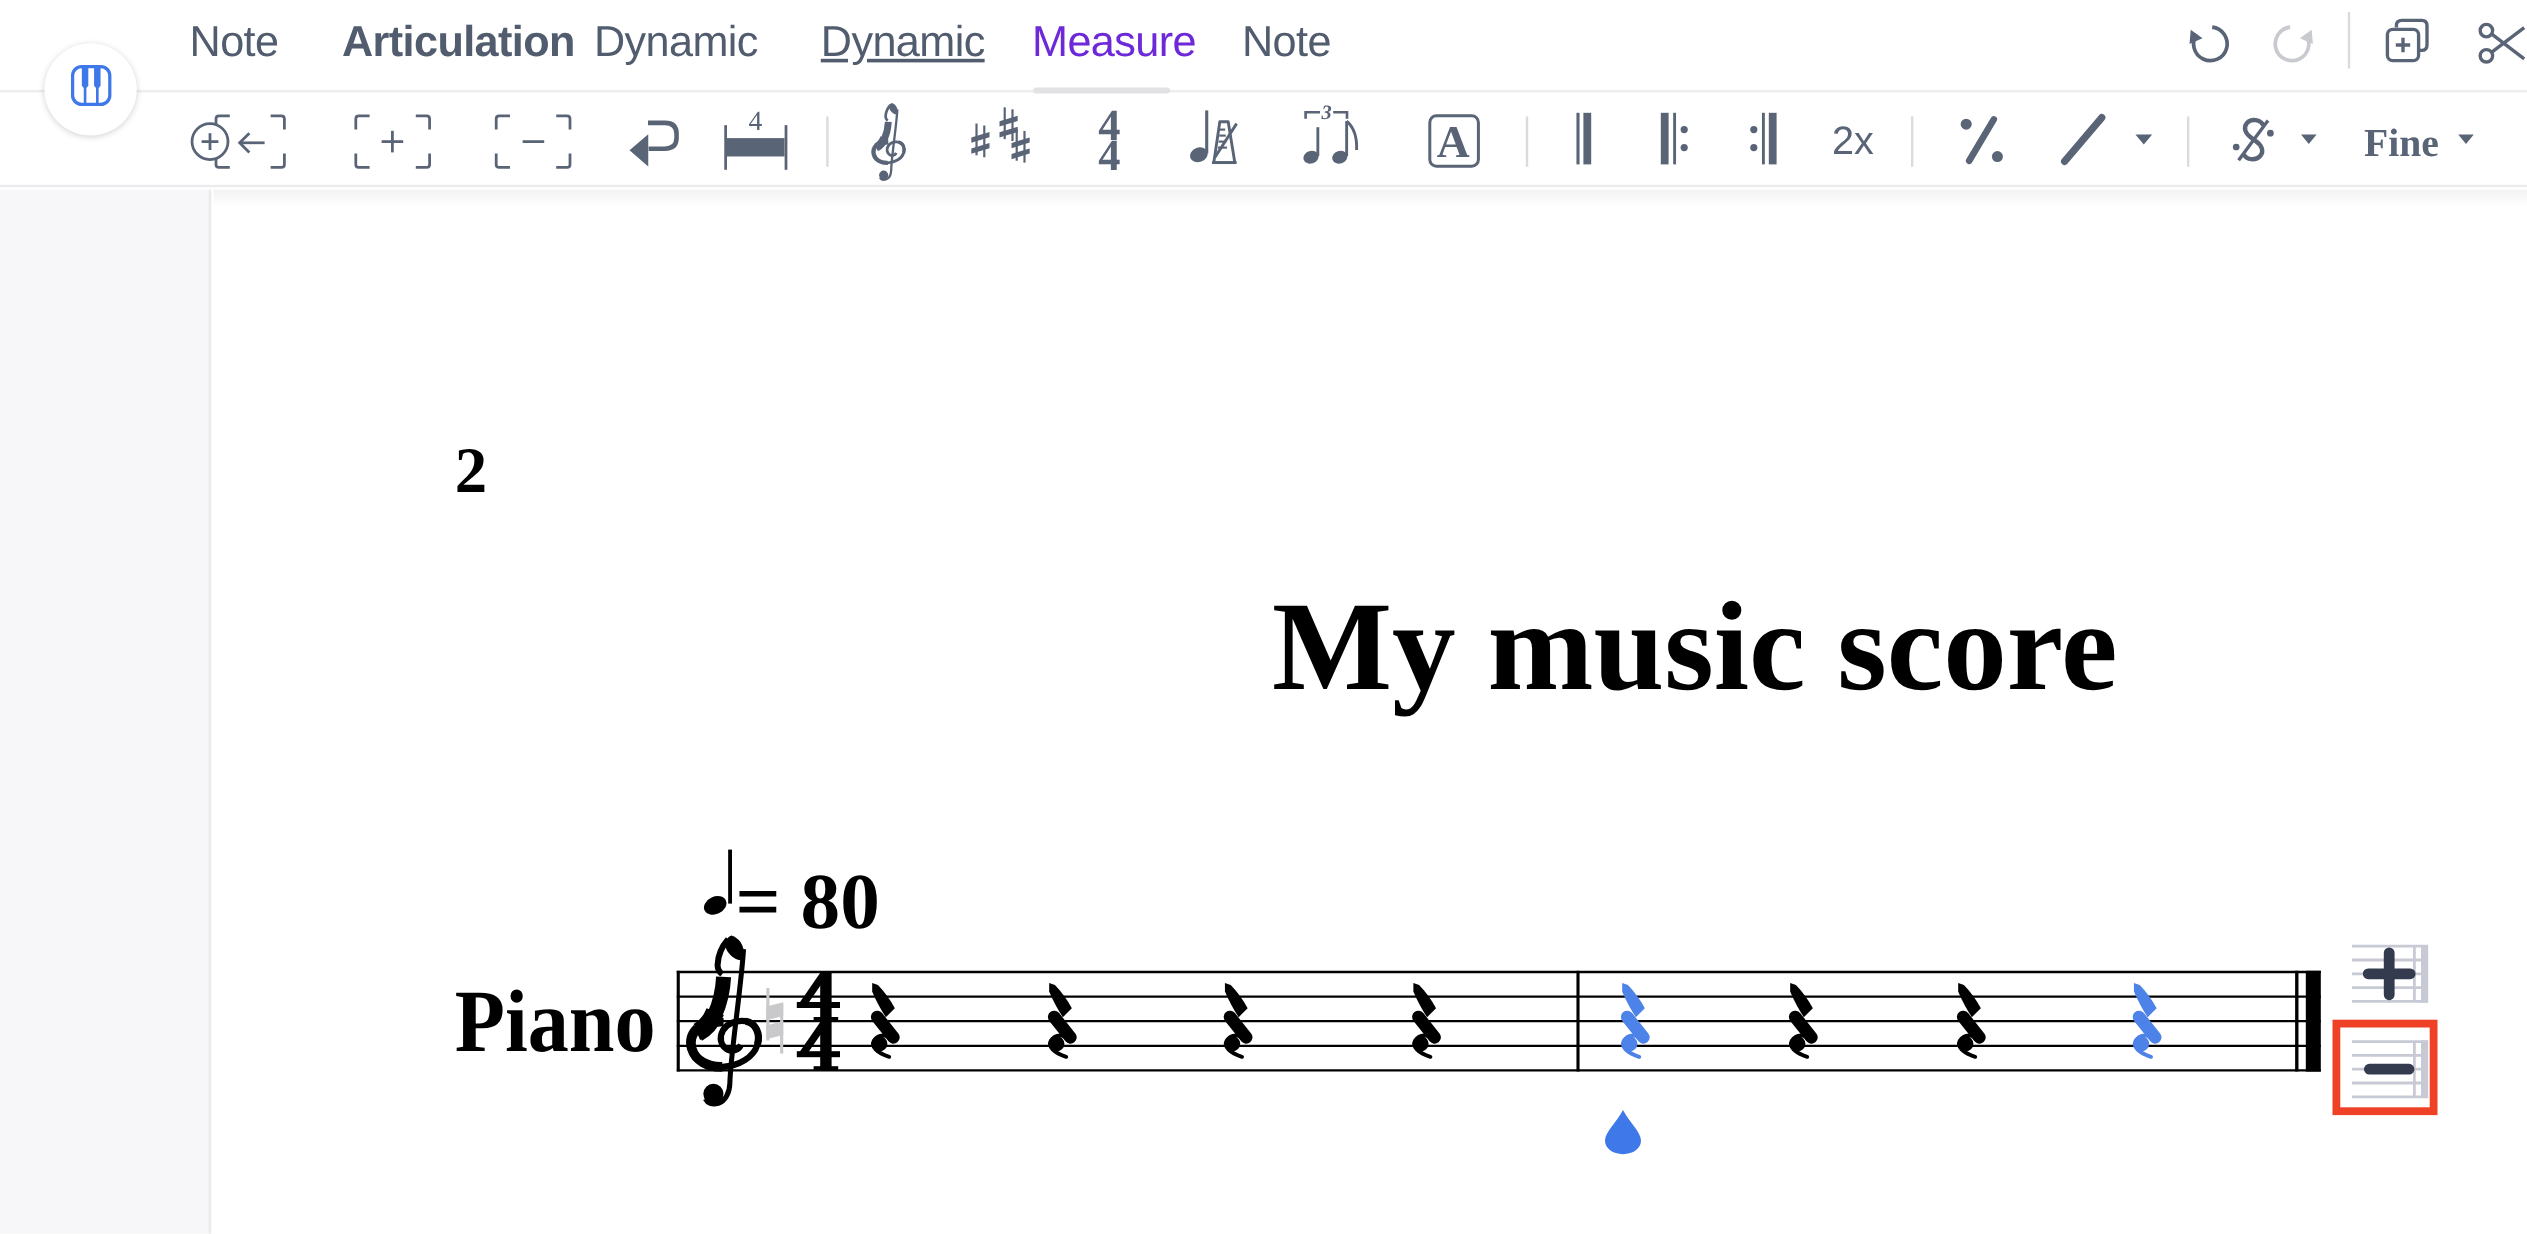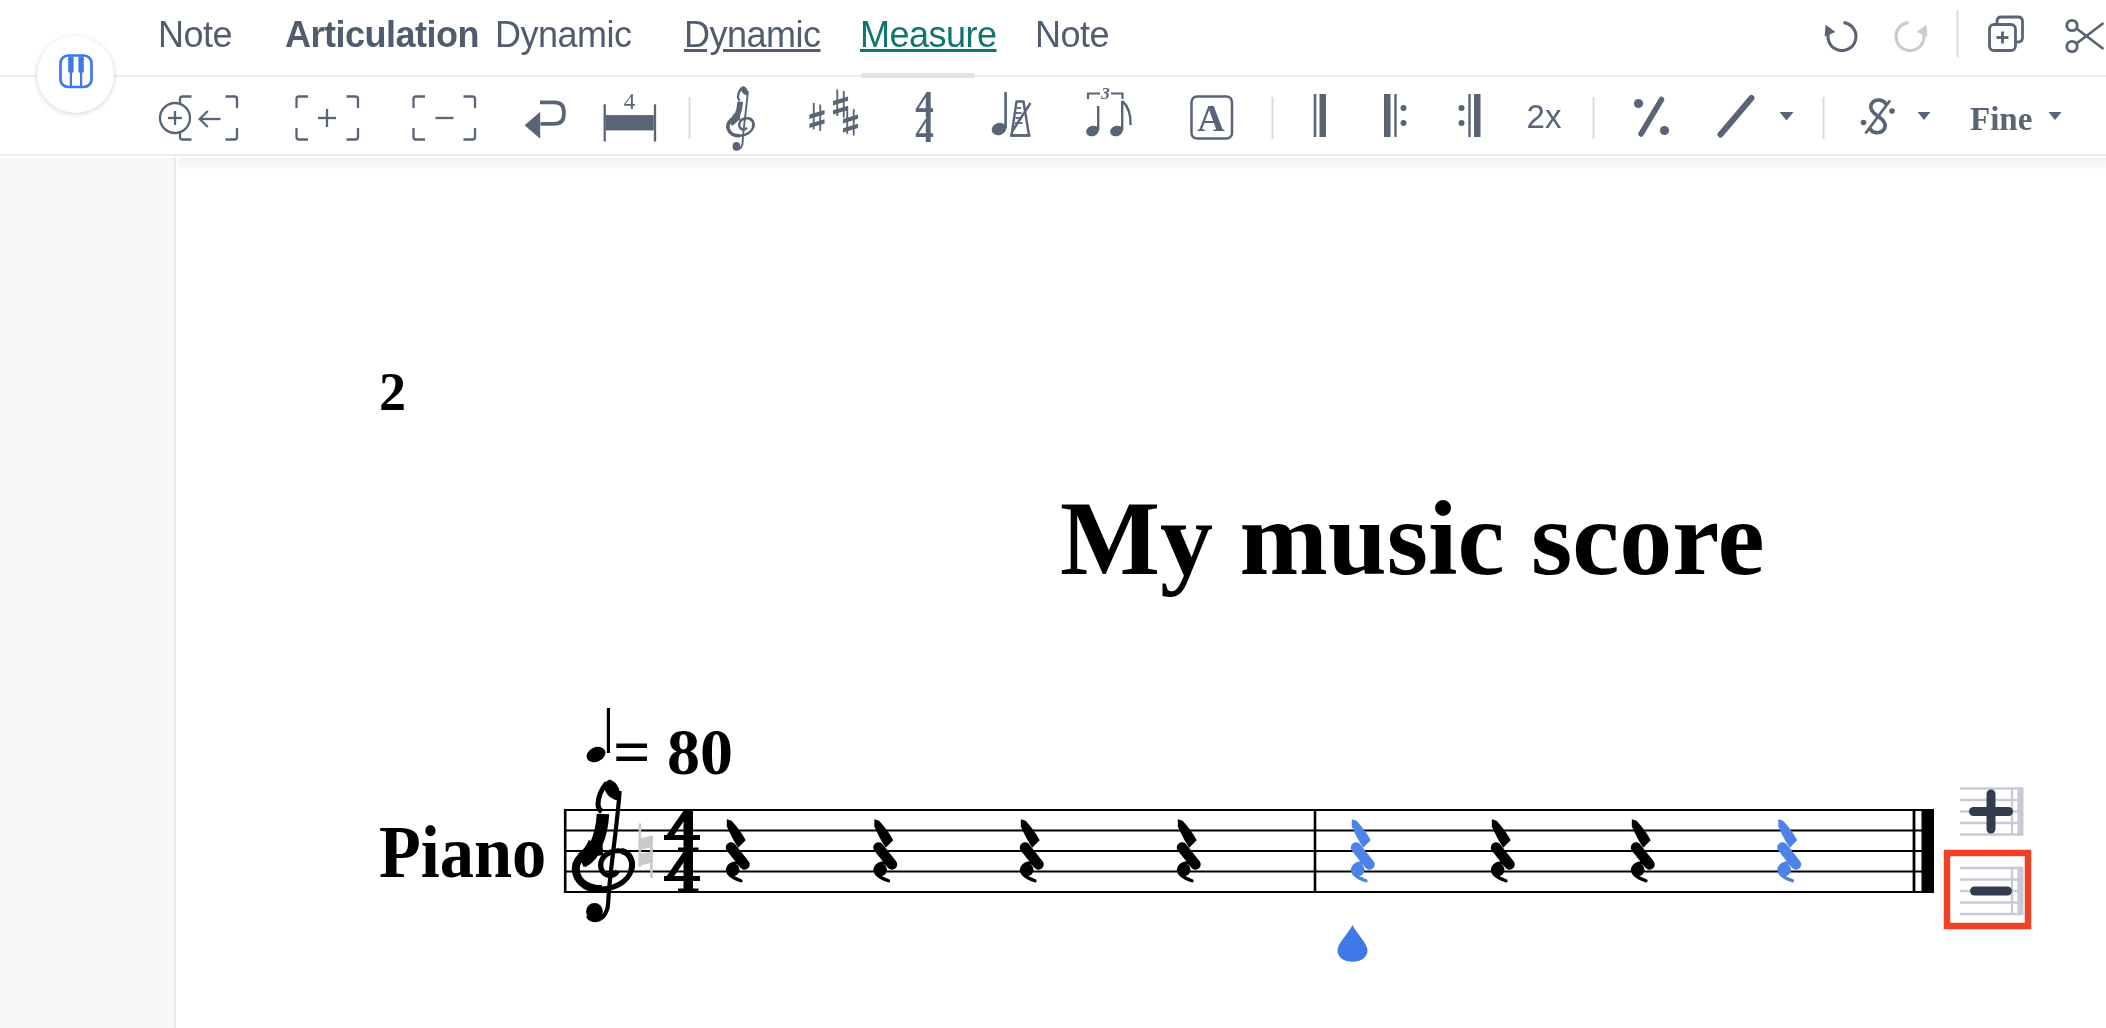--- a/index.html
+++ b/index.html
@@ -17,21 +17,21 @@
 <div id="main"></div>
 <div id="gutter"></div>
 <div id="topshadow"></div>
 <div id="tabs"></div>
 <div id="toolbar"></div>
 <div id="pill"></div>
 <div class="tab" style="left:158px;">Note</div>
 <div class="tab" style="left:285px;font-weight:bold;">Articulation</div>
 <div class="tab" style="left:495px;">Dynamic</div>
 <div class="tab" style="left:684px;text-decoration:underline;">Dynamic</div>
-<div class="tab" style="left:860px; color:#0f766e;text-decoration:underline;">Measure</div>
+<div class="tab" style="left:860px; color:#6d28d9;">Measure</div>
 <div class="tab" style="left:1035px;">Note</div>
 <div id="circlebtn"></div>
 <svg width="2106" height="1028" viewBox="0 0 2106 1028" style="z-index:6;">
 <g id="pianoicon" stroke="#3f78e8" fill="none">
 <rect x="60.5" y="55.5" width="31" height="31.5" rx="7.5" stroke-width="2.7"></rect>
 <line x1="70.9" y1="73" x2="70.9" y2="86" stroke-width="2.2"></line>
 <line x1="81.1" y1="73" x2="81.1" y2="86" stroke-width="2.2"></line>
 <path d="M 68.2 56.5 H 73.6 V 71.5 L 70.9 74.5 L 68.2 71.5 Z" fill="#3f78e8" stroke="none"></path>
 <path d="M 78.4 56.5 H 83.8 V 71.5 L 81.1 74.5 L 78.4 71.5 Z" fill="#3f78e8" stroke="none"></path>
 </g>

